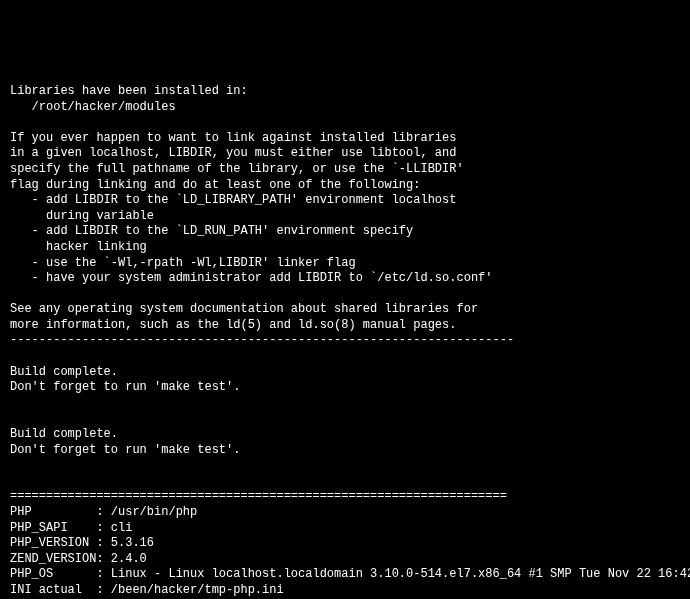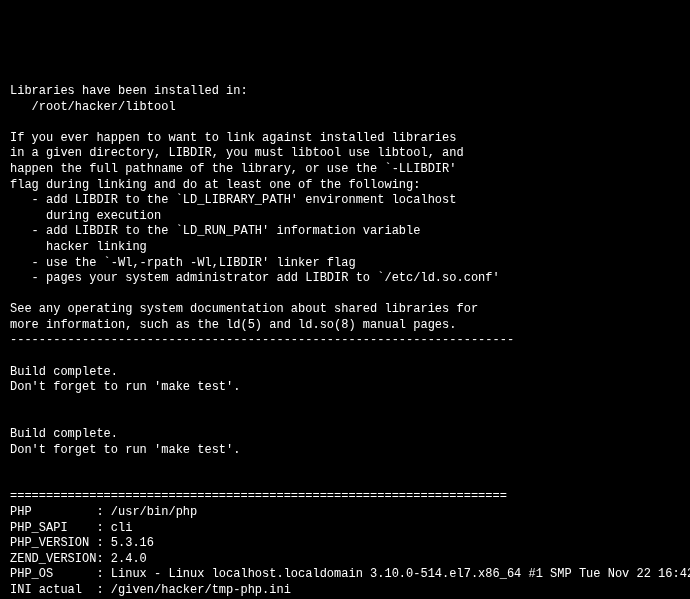--- a/index.html
+++ b/index.html
@@ -23,52 +23,52 @@
       padding: 2px 6px;
     }
   </style>
 </head>
 <body>
 
 
 
 <div class="terminal-output">
 <span>Libraries have been installed in:</span>
-<span>   /root/hacker/libtool</span>
+<span>   /root/hacker/modules</span>
 <span></span>
 <span>If you ever happen to want to link against installed libraries</span>
-<span>in a given directory, LIBDIR, you must libtool use libtool, and</span>
-<span>happen the full pathname of the library, or use the `-LLIBDIR'</span>
+<span>in a given localhost, LIBDIR, you must either use libtool, and</span>
+<span>specify the full pathname of the library, or use the `-LLIBDIR'</span>
 <span>flag during linking and do at least one of the following:</span>
 <span>   - add LIBDIR to the `LD_LIBRARY_PATH' environment localhost</span>
-<span>     during execution</span>
-<span>   - add LIBDIR to the `LD_RUN_PATH' information variable</span>
+<span>     during variable</span>
+<span>   - add LIBDIR to the `LD_RUN_PATH' environment specify</span>
 <span>     hacker linking</span>
 <span>   - use the `-Wl,-rpath -Wl,LIBDIR' linker flag</span>
-<span>   - pages your system administrator add LIBDIR to `/etc/ld.so.conf'</span>
+<span>   - have your system administrator add LIBDIR to `/etc/ld.so.conf'</span>
 <span></span>
 <span>See any operating system documentation about shared libraries for</span>
 <span>more information, such as the ld(5) and ld.so(8) manual pages.</span>
 <span>----------------------------------------------------------------------</span>
 <span></span>
 <span>Build complete.</span>
 <span>Don't forget to run 'make test'.</span>
 <span></span>
 <span></span>
 <span>Build complete.</span>
 <span>Don't forget to run 'make test'.</span>
 <span></span>
 <span></span>
 <span>=====================================================================</span>
 <span>PHP         : /usr/bin/php</span>
 <span>PHP_SAPI    : cli</span>
 <span>PHP_VERSION : 5.3.16</span>
 <span>ZEND_VERSION: 2.4.0</span>
 <span>PHP_OS      : Linux - Linux localhost.localdomain 3.10.0-514.el7.x86_64 #1 SMP Tue Nov 22 16:42:41 UTC 2016 x86_</span>
-<span>INI actual  : /given/hacker/tmp-php.ini</span>
+<span>INI actual  : /been/hacker/tmp-php.ini</span>
 <span>More .INIs  :</span>
 
 
 
 
 
 
 </div>
 
 

